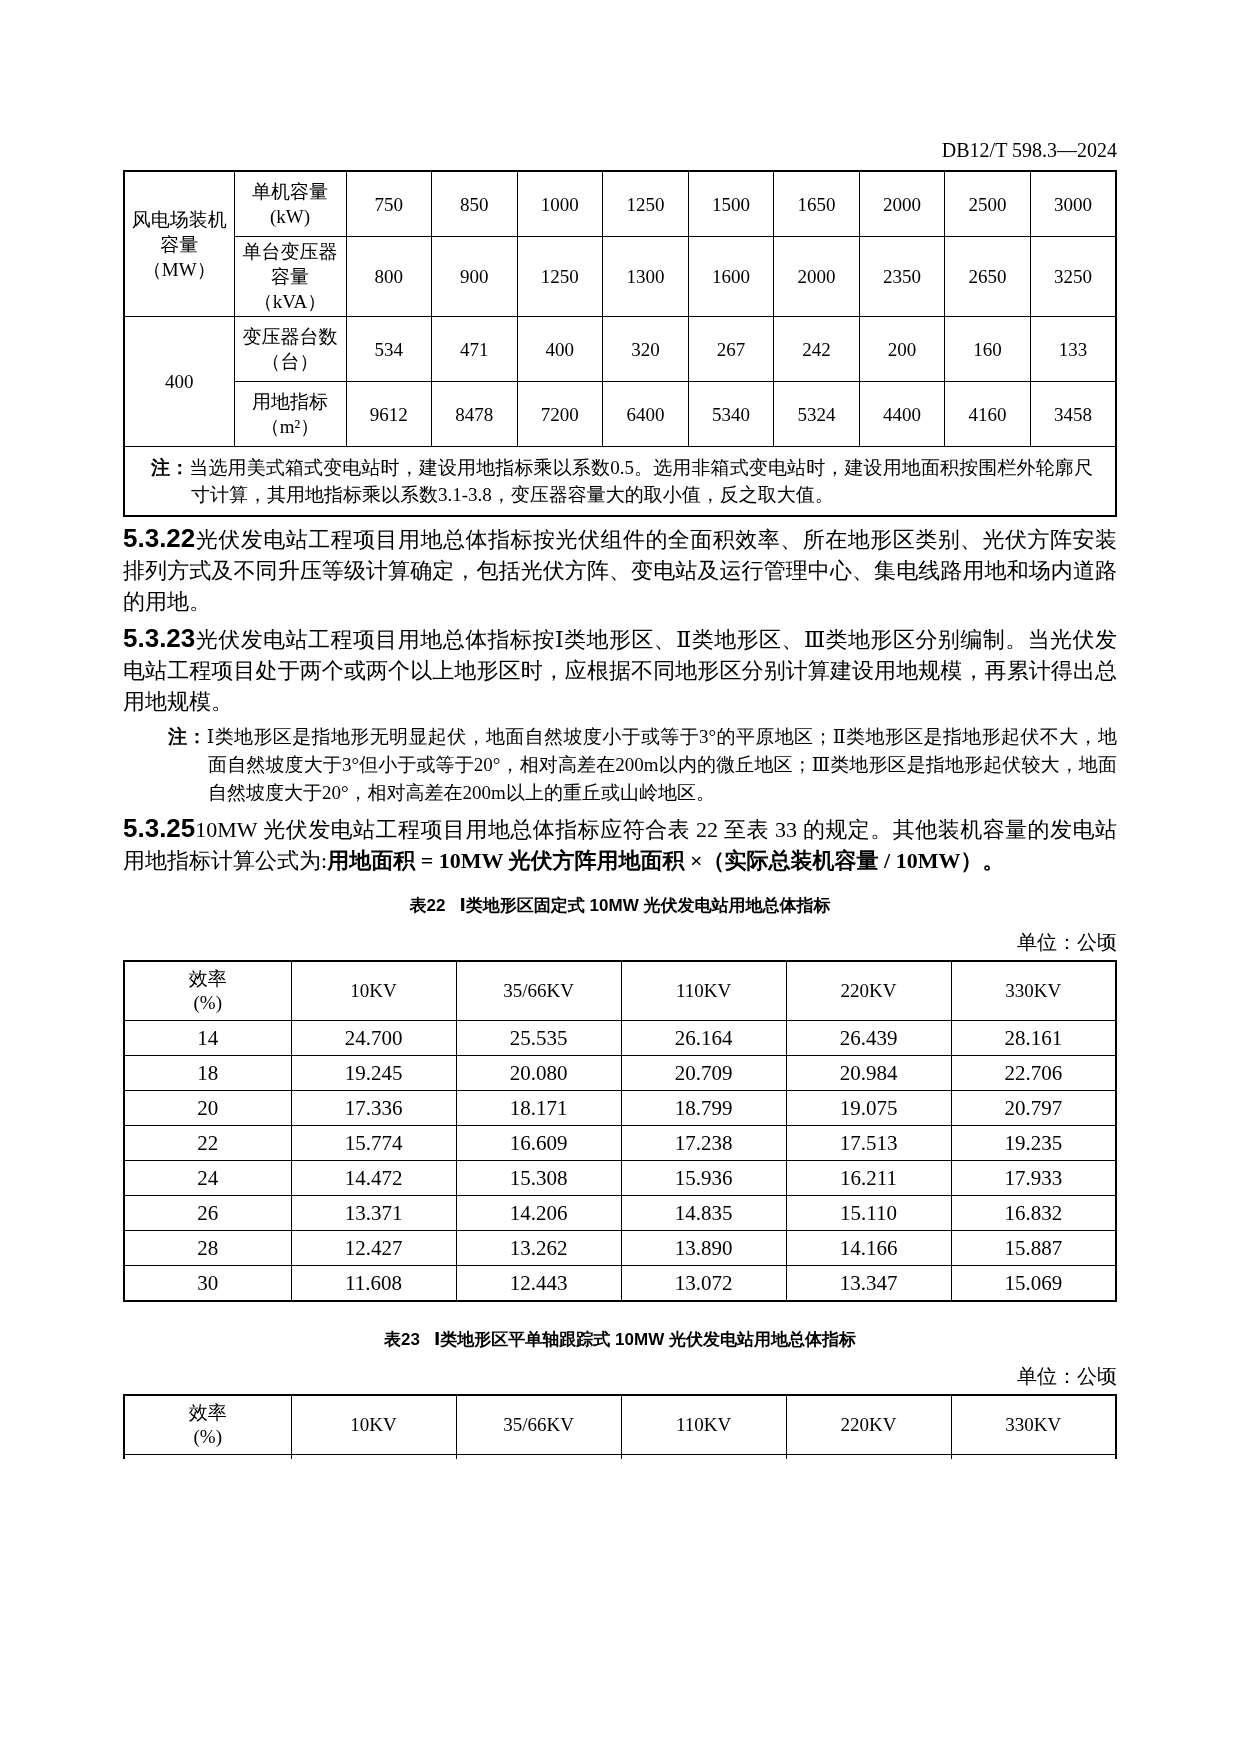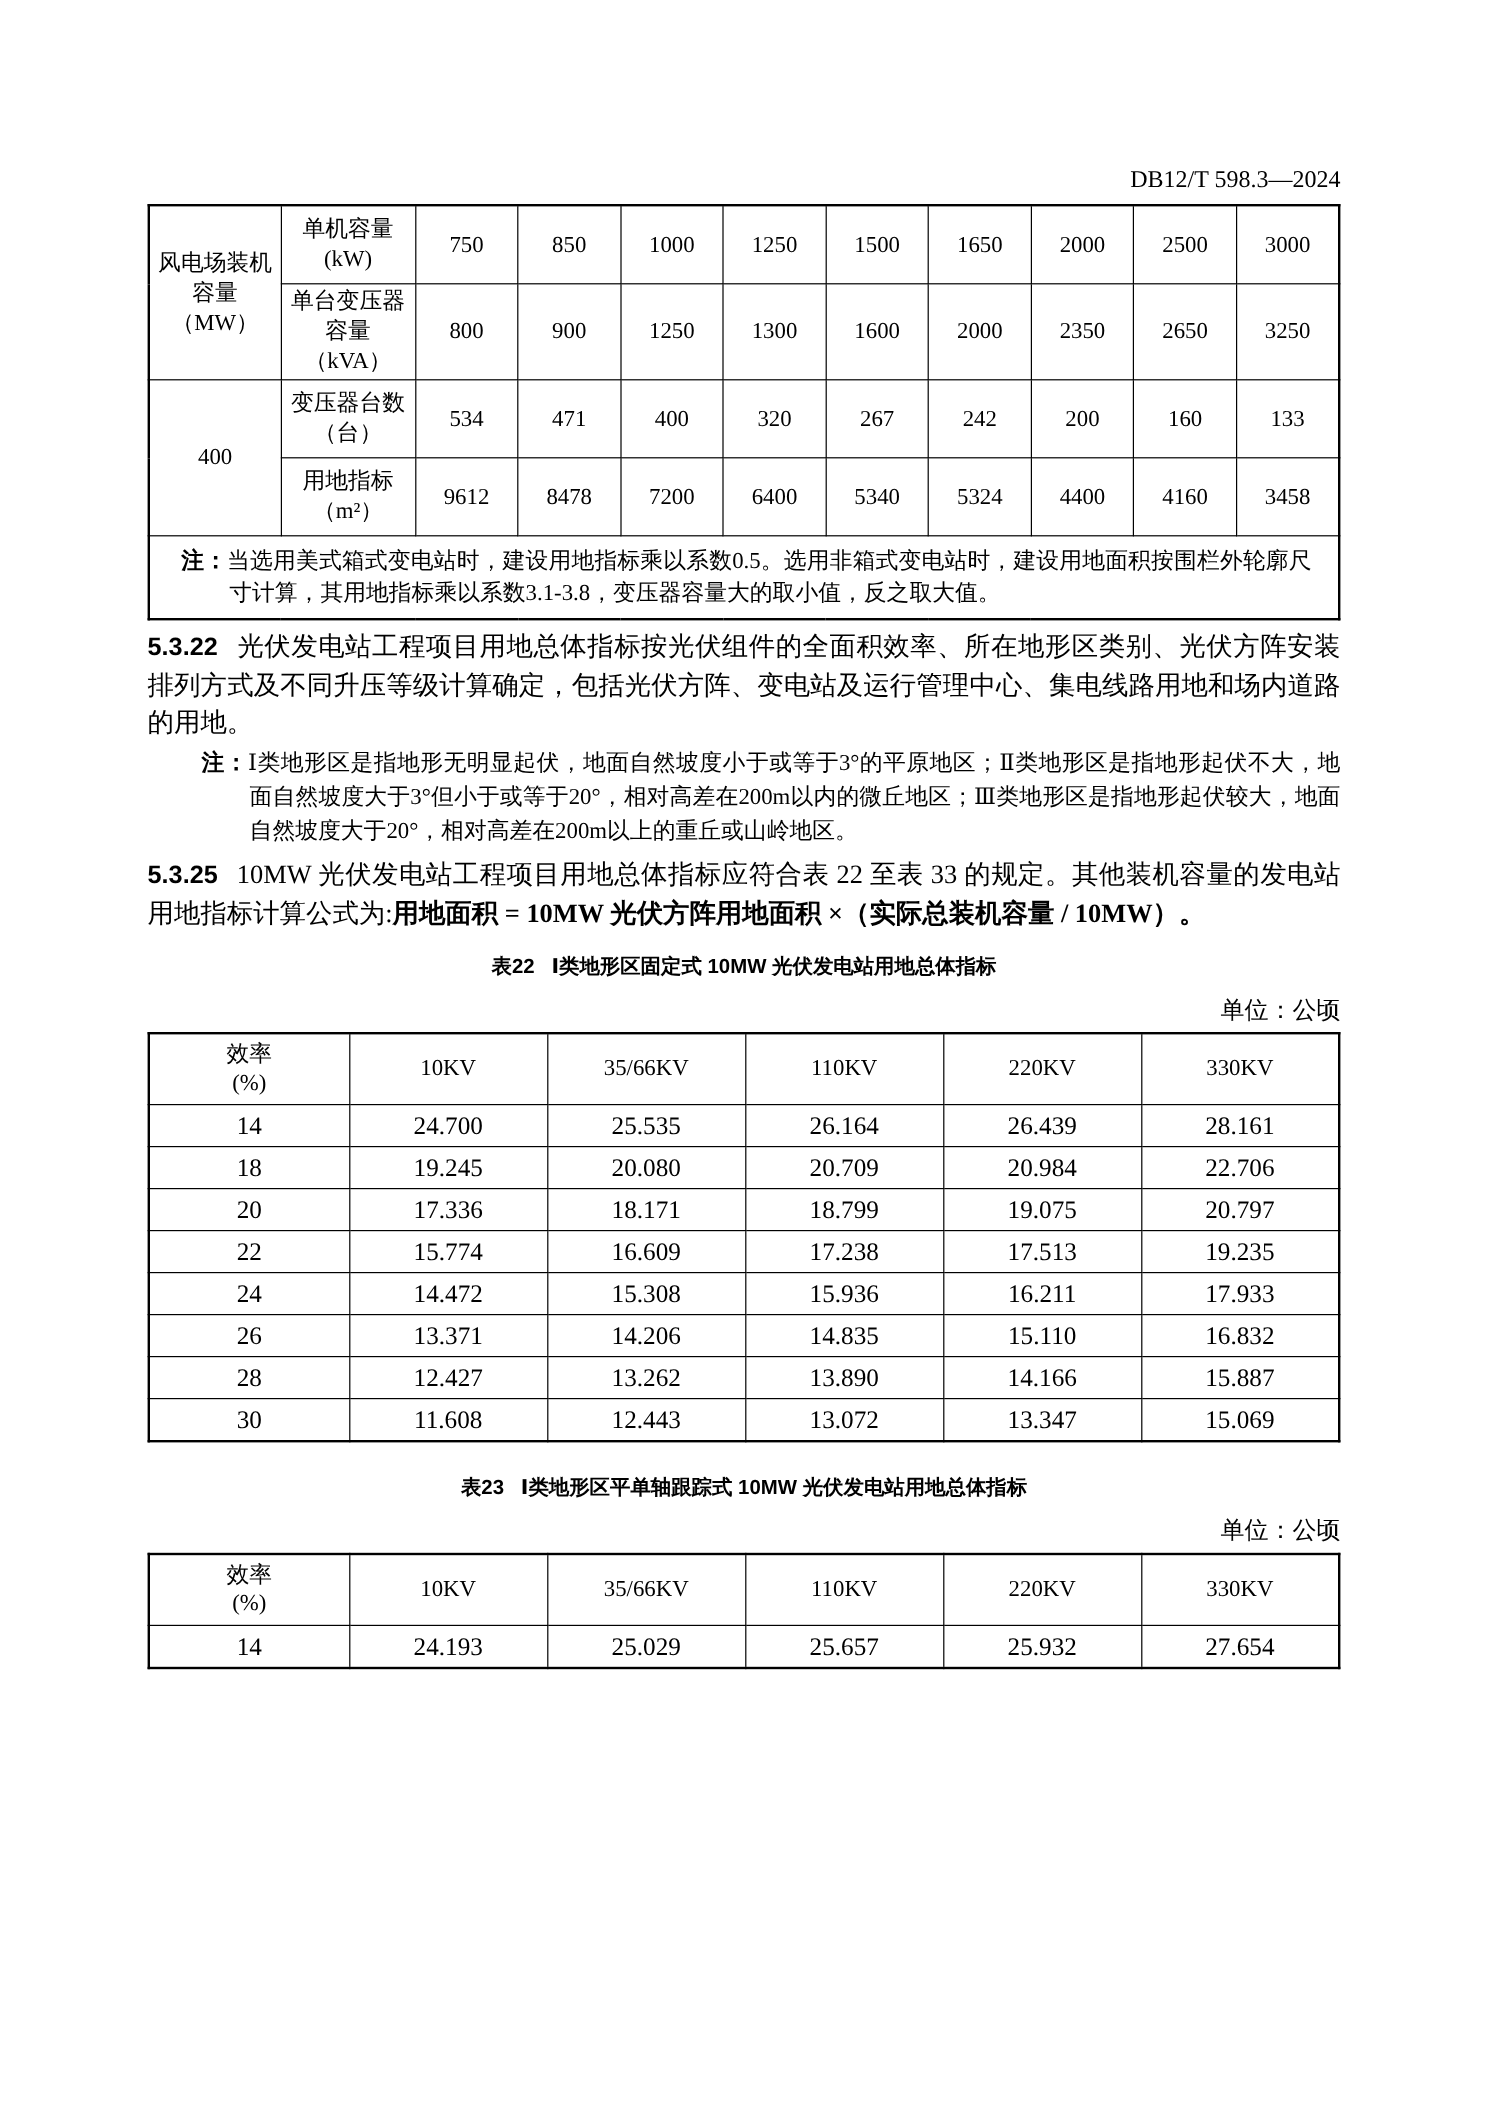--- a/index.html
+++ b/index.html
@@ -24,21 +24,21 @@
   .wind-table col.c-group { width: 110px; }
   .wind-table col.c-param { width: 112px; }
   .wind-table .note-cell {
     height: auto; text-align: left; white-space: normal;
     padding: 7px 22px 7px 26px; font-size: 19px; line-height: 27px;
   }
   .hang { padding-left: 40px; text-indent: -40px; text-align: justify; }
   .note-label { font-family: "Liberation Sans", "DejaVu Sans", sans-serif; font-weight: bold; }
 
   .clause { margin: 6px 0 0 0; font-size: 22px; line-height: 31px; text-align: justify; }
-  .cnum { font-family: "Liberation Sans", "DejaVu Sans", sans-serif; font-weight: bold; font-size: 21px; margin-right: 16px; }
+  .cnum { font-family: "Liberation Sans", "DejaVu Sans", sans-serif; font-weight: bold; font-size: 26px; margin-right: 0; }
   .terrain-note { margin: 6px 0 0 45px; font-size: 19px; line-height: 28px; }
   .formula { font-weight: bold; }
 
   .caption {
     margin-top: 16px; text-align: center;
     font-family: "Liberation Sans", "DejaVu Sans", sans-serif;
     font-weight: bold; font-size: 17px; line-height: 28px;
   }
   .cap-label { margin-right: 14px; }
   .caption-23 { margin-top: 24px; }
@@ -123,20 +123,21 @@
         <tr>
           <td class="note-cell" colspan="11">
             <div class="hang"><span class="note-label">注：</span>当选用美式箱式变电站时，建设用地指标乘以系数0.5。选用非箱式变电站时，建设用地面积按围栏外轮廓尺寸计算，其用地指标乘以系数3.1-3.8，变压器容量大的取小值，反之取大值。</div>
           </td>
         </tr>
       </tbody>
   </table>
 
   <p class="clause"><span class="cnum">5.3.22</span><span class="ctext">光伏发电站工程项目用地总体指标按光伏组件的全面积效率、所在地形区类别、光伏方阵安装排列方式及不同升压等级计算确定，包括光伏方阵、变电站及运行管理中心、集电线路用地和场内道路的用地。</span></p>
 
+  <p class="clause"><span class="cnum">5.3.23</span><span class="ctext">光伏发电站工程项目用地总体指标按Ⅰ类地形区、Ⅱ类地形区、Ⅲ类地形区分别编制。当光伏发电站工程项目处于两个或两个以上地形区时，应根据不同地形区分别计算建设用地规模，再累计得出总用地规模。</span></p>
 
   <div class="terrain-note">
     <div class="hang"><span class="note-label">注：</span><span>Ⅰ类地形区是指地形无明显起伏，地面自然坡度小于或等于3°的平原地区；Ⅱ类地形区是指地形起伏不大，地面自然坡度大于3°但小于或等于20°，相对高差在200m以内的微丘地区；Ⅲ类地形区是指地形起伏较大，地面自然坡度大于20°，相对高差在200m以上的重丘或山岭地区。</span></div>
   </div>
 
 
   <p class="clause"><span class="cnum">5.3.25</span><span class="ctext">10MW 光伏发电站工程项目用地总体指标应符合表 22 至表 33 的规定。其他装机容量的发电站用地指标计算公式为:</span><span class="formula">用地面积 = 10MW 光伏方阵用地面积 ×（实际总装机容量 / 10MW）。</span></p>
 
   <div class="caption"><span class="cap-label">表22</span><span>Ⅰ类地形区固定式 10MW 光伏发电站用地总体指标</span></div>
 

